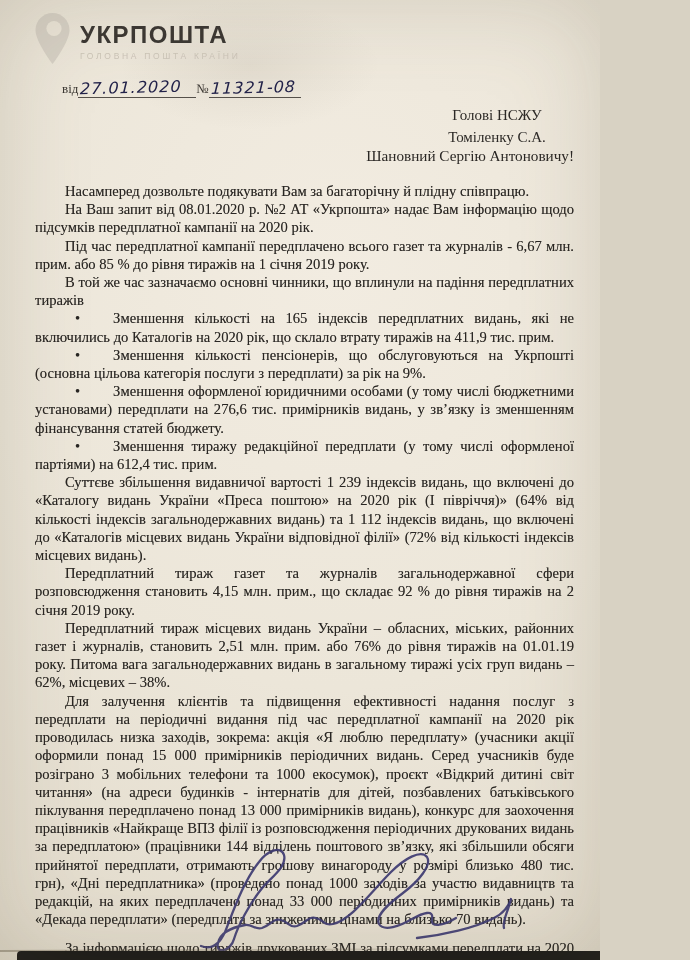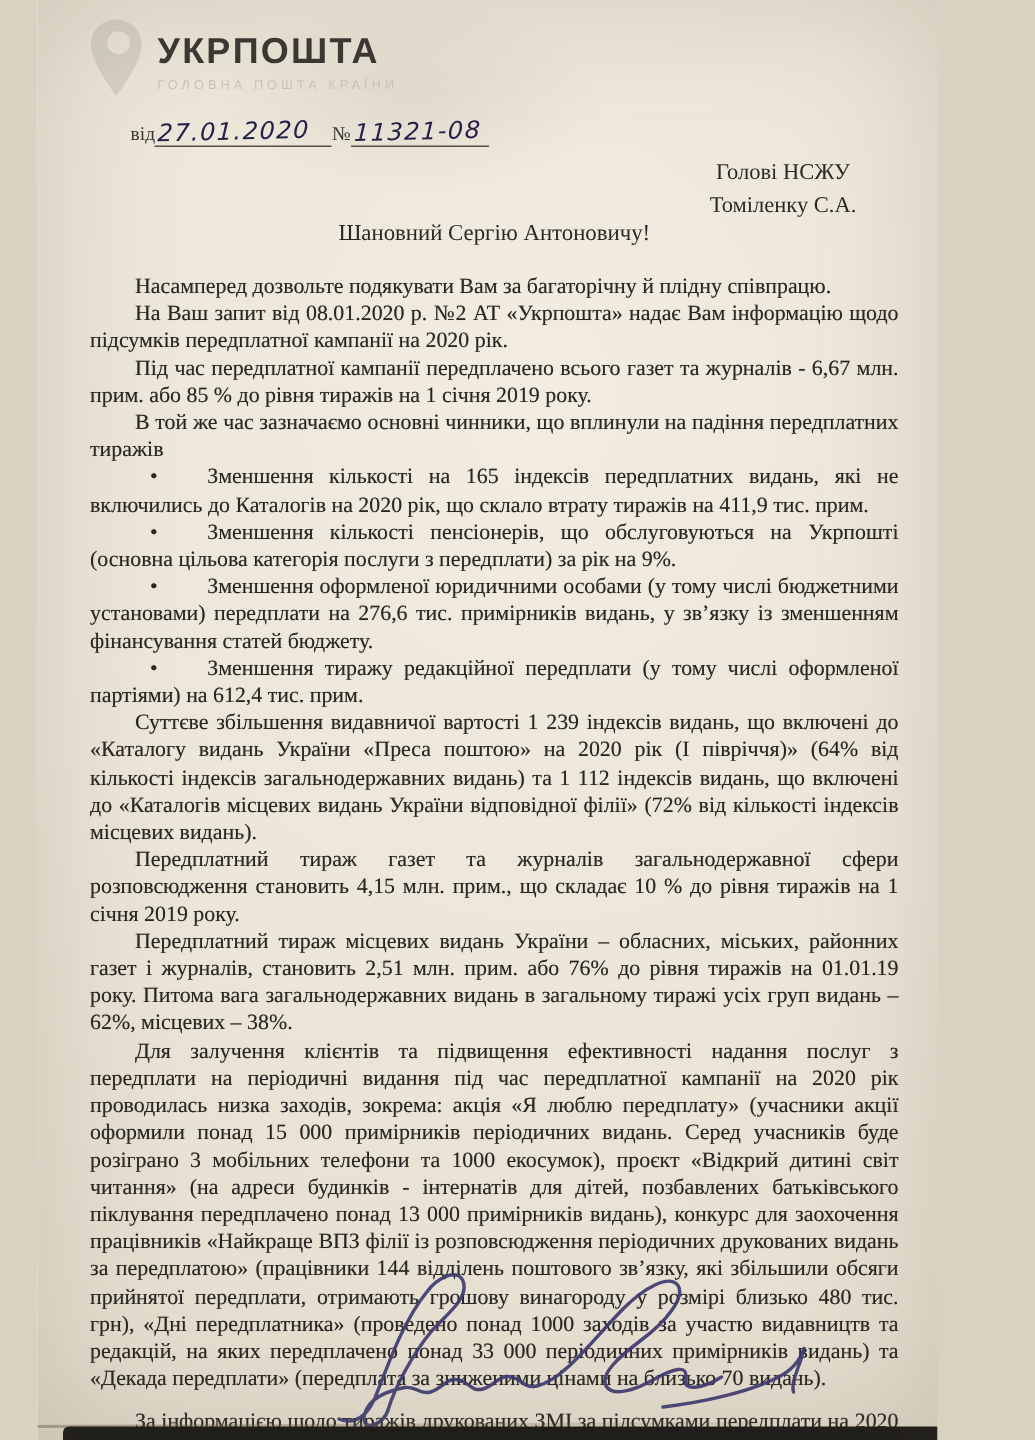--- a/index.html
+++ b/index.html
@@ -3,21 +3,20 @@
 <meta charset="utf-8">
 <style>
   * { margin:0; padding:0; box-sizing:border-box; }
   html,body { width:690px; height:960px; }
   body { font-family:"Liberation Serif", serif; background:#d8d2c3; }
 
   .page {
     position:relative; width:600px; height:960px; overflow:hidden;
     background: radial-gradient(130% 95% at 56% 28%, #f2ece1 0%, #ece6d9 46%, #e3dccd 82%, #dcd5c4 100%);
     color:#2a2725;
-    margin-left:25px;
   }
   .vignette { position:absolute; inset:0; box-shadow:inset 0 0 95px rgba(95,85,60,.20); pointer-events:none; z-index:6; }
   .blotch { position:absolute; left:120px; top:0; width:260px; height:130px; z-index:1;
     background:radial-gradient(closest-side, rgba(115,105,88,.10), rgba(115,105,88,0)); }
 
   .content { position:relative; z-index:2; padding:9px 26px 0 35px; }
 
   
   .logo-row { display:flex; align-items:flex-start; gap:7px; height:64px; margin-left:-3px; }
   .pin { width:41px; height:56px; margin-top:2px; }
@@ -39,21 +38,21 @@
   .u-b1 { width:108px; height:11px; }
   .u-b2 { width:132px; height:11px; }
   .ref-lbl { display:inline-block;text-align:right; }
   .ref-vid2 { margin-left:14px; }
 
   
   .addressee { position:absolute; top:104px; right:27px; width:152px; z-index:2;
                text-align:center; font-size:15px; line-height:22px; color:#2c2926; }
 
   
-  .salutation { margin-top:49px; text-align:center; font-size:15.2px; color:#2a2724; }
+  .salutation { margin-top:49px; text-align:right; font-size:15.2px; color:#2a2724; }
 
   
   .body { margin-top:17px; font-size:14.6px; line-height:18.2px; text-align:justify;
           color:#292623; text-shadow:0 0 .5px rgba(45,42,38,.45); }
   .para { text-indent:30px; }
   .bullet { text-indent:40px; }
   .bdot { display:inline; }
   .bgap { display:inline-block; width:33px; }
   .mt { margin-top:11px; }
 
@@ -104,21 +103,21 @@
     <div class="body">
       <div class="para">Насамперед дозвольте подякувати Вам за багаторічну й плідну співпрацю.</div>
       <div class="para">На Ваш запит від 08.01.2020 р. №2  АТ «Укрпошта» надає Вам інформацію щодо підсумків передплатної кампанії на 2020 рік.</div>
       <div class="para">Під час передплатної кампанії  передплачено всього газет та журналів  - 6,67 млн. прим. або  85 % до рівня тиражів на 1 січня 2019 року.</div>
       <div class="para">В той же час зазначаємо основні чинники, що вплинули на падіння передплатних тиражів</div>
       <div class="para bullet"><span class="bdot">•</span><span class="bgap"></span><span>Зменшення кількості на 165  індексів передплатних видань, які не включились до Каталогів на 2020 рік, що склало втрату тиражів на 411,9 тис. прим.</span></div>
       <div class="para bullet"><span class="bdot">•</span><span class="bgap"></span><span>Зменшення кількості пенсіонерів, що обслуговуються на Укрпошті (основна цільова категорія послуги з передплати) за рік на 9%.</span></div>
       <div class="para bullet"><span class="bdot">•</span><span class="bgap"></span><span>Зменшення оформленої юридичними особами (у тому числі бюджетними установами) передплати на 276,6 тис. примірників видань, у зв’язку із зменшенням фінансування статей бюджету.</span></div>
       <div class="para bullet"><span class="bdot">•</span><span class="bgap"></span><span>Зменшення тиражу редакційної передплати (у тому числі оформленої партіями)  на 612,4 тис. прим.</span></div>
       <div class="para">Суттєве збільшення видавничої вартості 1 239 індексів видань, що включені до  «Каталогу видань України «Преса поштою» на 2020 рік (І півріччя)» (64% від кількості індексів загальнодержавних видань) та 1 112 індексів видань, що включені до «Каталогів місцевих видань України відповідної філії» (72% від кількості індексів місцевих видань).</div>
-      <div class="para">Передплатний тираж газет та журналів загальнодержавної сфери розповсюдження  становить  4,15 млн. прим., що складає 10 % до рівня тиражів на  1 січня 2019 року.</div>
+      <div class="para">Передплатний тираж газет та журналів загальнодержавної сфери розповсюдження  становить  4,15 млн. прим., що складає 92 % до рівня тиражів на  2 січня 2019 року.</div>
       <div class="para">Передплатний тираж місцевих видань України – обласних, міських, районних газет і журналів, становить  2,51 млн. прим. або 76%  до рівня тиражів на 01.01.19 року. Питома вага загальнодержавних видань в загальному тиражі усіх груп видань – 62%,  місцевих – 38%.</div>
       <div class="para">Для залучення клієнтів та підвищення ефективності надання послуг з передплати на періодичні видання під час передплатної кампанії на 2020 рік  проводилась  низка заходів, зокрема: акція «Я люблю передплату» (учасники акції оформили понад 15 000 примірників періодичних видань. Серед учасників буде розіграно 3 мобільних телефони та 1000 екосумок), проєкт «Відкрий дитині світ читання» (на адреси будинків - інтернатів для дітей, позбавлених батьківського піклування передплачено понад 13 000 примірників видань), конкурс для заохочення працівників «Найкраще ВПЗ філії із  розповсюдження періодичних друкованих видань за передплатою» (працівники  144 відділень поштового зв’язку, які збільшили  обсяги прийнятої передплати, отримають грошову винагороду у розмірі близько 480 тис. грн), «Дні передплатника» (проведено понад 1000 заходів за участю  видавництв та редакцій, на яких передплачено понад 33 000 періодичних примірників видань) та «Декада передплати» (передплата за зниженими цінами на  близько  70  видань).</div>
       <div class="para mt">За інформацією щодо тиражів друкованих ЗМІ за підсумками передплати на 2020 рік пропонуємо звернутися безпосередньо до видавців/редакцій періодичних видань.</div>
     </div>
 
     <div class="regards">З повагою</div>
 
   </div>
 
   <svg class="signature" viewBox="0 0 345 118">

